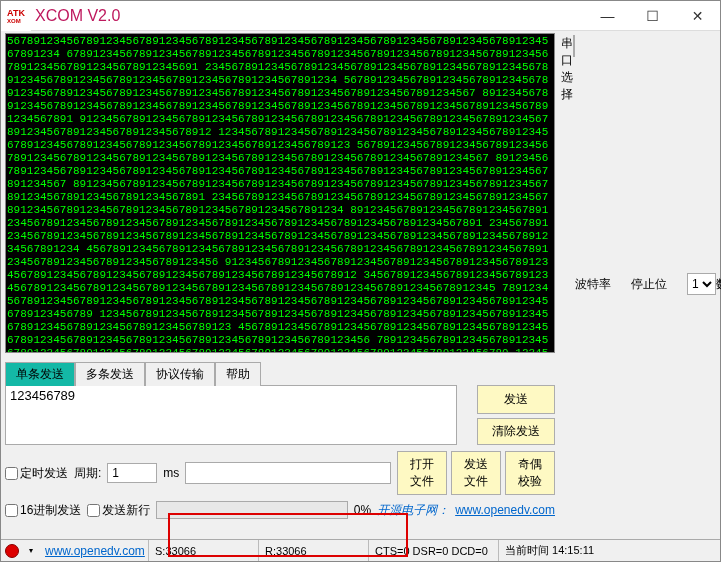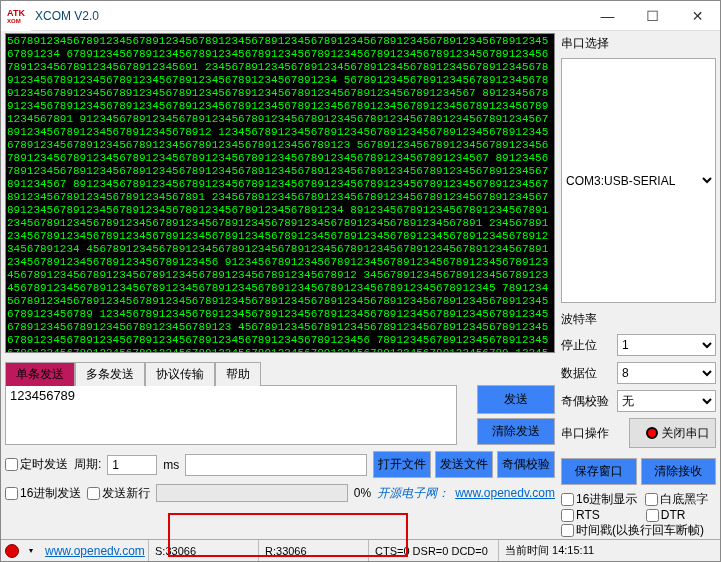--- a/index.html
+++ b/index.html
@@ -1,62 +1,62 @@
 <!DOCTYPE html>
 <html><head>
 <meta charset="utf-8">
 <style>
 * { margin: 0; padding: 0; box-sizing: border-box; font-family: "Microsoft YaHei", Arial, sans-serif; }
 body { background: #e8e8e8; width: 721px; height: 562px; overflow: hidden; }
 .window { width: 721px; height: 562px; background: #f0f0f0; border: 1px solid #888; display: flex; flex-direction: column; }
 .titlebar { height: 30px; background: #fff; display: flex; align-items: center; border-bottom: 1px solid #ddd; }
 .app-icon { width: 30px; height: 30px; display: flex; align-items: center; justify-content: center; font-size: 9px; font-weight: bold; color: #c00; background: #fff; }
 .app-icon .sub { font-size: 6px; color: #c00; display: block; }
-.title { flex: 1; font-size: 12px; color: #0c4a6e; padding-left: 4px; }
+.title { flex: 1; font-size: 16px; color: #be185d; padding-left: 4px; }
 .winbtns { display: flex; }
 .winbtn { width: 45px; height: 30px; display: flex; align-items: center; justify-content: center; color: #333; cursor: pointer; font-size: 14px; }
 .body { flex: 1; display: flex; padding: 2px 4px 0 4px; gap: 6px; }
 .left { flex: 1; display: flex; flex-direction: column; min-width: 0; }
 .terminal { background: #000; color: #0f0; font-family: "Courier New", monospace; font-size: 11px; line-height: 13px; height: 320px; overflow: hidden; word-break: break-all; padding: 1px; border: 1px solid #888; }
 .tabs { display: flex; margin-top: 8px; font-size: 12px; }
 .tab { padding: 3px 10px; background: #f0f0f0; border: 1px solid #aaa; border-bottom: none; cursor: pointer; position: relative; top: 1px; }
-.tab.active { background: #be185d; z-index: 2; }
+.tab.active { background: #14b8a6; z-index: 2; }
 .send-area { display: flex; gap: 20px; }
 .send-input { flex: 1; height: 60px; border: 1px solid #aaa; background: #fff; font-size: 13px; padding: 2px 4px; resize: none; font-family: Arial; }
 .send-btns { display: flex; flex-direction: column; gap: 4px; width: 78px; }
-.btn { background: #3b82f6; border: 1px solid #adadad; font-size: 12px; padding: 4px 0; cursor: pointer; text-align: center; }
+.btn { background: #fef9c3; border: 1px solid #adadad; font-size: 12px; padding: 4px 12px; cursor: pointer; text-align: center; }
 .btn.tall { flex: 1; display: flex; align-items: center; justify-content: center; }
 .row { display: flex; align-items: center; gap: 6px; font-size: 12px; margin-top: 6px; }
 .chk { display: flex; align-items: center; gap: 2px; }
 input[type=checkbox] { width: 13px; height: 13px; }
 .num-input { width: 50px; height: 20px; border: 1px solid #aaa; font-size: 12px; padding: 0 4px; }
 .text-input { flex: 1; height: 22px; border: 1px solid #aaa; background: #fff; }
 .progress { flex: 1; height: 18px; border: 1px solid #aaa; background: #e8e8e8; }
 .link { color: #0066cc; text-decoration: underline; cursor: pointer; font-size: 12px; }
 .linklabel { color: #0066cc; font-size: 12px; font-style: italic; }
-.right { width: 155px; display: flex; flex-direction: column; font-size: 12px; padding-top: 2px; }
+.right { width: 155px; display: flex; flex-direction: row; font-size: 12px; padding-top: 2px; }
 .grp-title { font-size: 12px; margin-bottom: 6px; }
 .field { display: flex; align-items: center; margin-bottom: 6px; gap: 0; }
 .field label { width: 56px; font-size: 12px; }
 select { flex: 1; height: 22px; border: 1px solid #aaa; font-size: 12px; background: #fff; }
 .wide-select { width: 100%; height: 22px; border: 1px solid #aaa; font-size: 12px; background: #fff; margin-bottom: 8px; }
 .port-row { display: flex; align-items: center; gap: 12px; margin-bottom: 10px; }
 .port-btn { flex: 1; display: flex; align-items: center; justify-content: center; gap: 4px; border: 1px solid #adadad; background: #e1e1e1; height: 30px; cursor: pointer; padding-left: 10px; }
 .rec-dot { width: 12px; height: 12px; border-radius: 50%; background: #f00; border: 2px solid #000; }
 .btn-row { display: flex; gap: 4px; margin-bottom: 6px; }
 .btn-row .btn { flex: 1; }
 .chk-grid { display: flex; flex-direction: column; gap: 0; }
 .chk-row { display: flex; gap: 8px; }
 .statusbar { height: 22px; border-top: 1px solid #aaa; display: flex; align-items: center; font-size: 11px; background: #f0f0f0; }
 .status-cell { border-right: 1px solid #bbb; padding: 0 6px; height: 100%; display: flex; align-items: center; }
 .rec-icon { width: 14px; height: 14px; border-radius: 50%; background: #d00; border: 1px solid #800; margin: 0 4px; }
 .dropdown-arrow { font-size: 8px; padding: 0 6px; cursor: pointer; }
 .red-box { position: absolute; border: 2px solid #d00; pointer-events: none; }
 .three-btn { display: flex; gap: 4px; }
-.three-btn .btn { width: 58px; }
+.three-btn .btn { width: 50px; }
 </style>
 </head>
 <body>
 
 <div class="window">
   <div class="titlebar">
     <div class="app-icon">
       <div><span>ATK</span><span class="sub">XOM</span></div>
     </div>
     <div class="title">XCOM V2.0</div>

